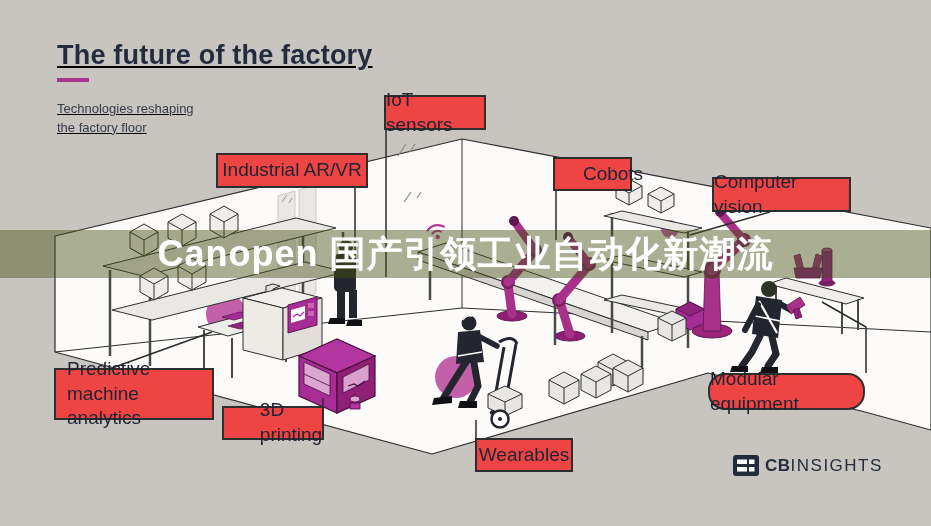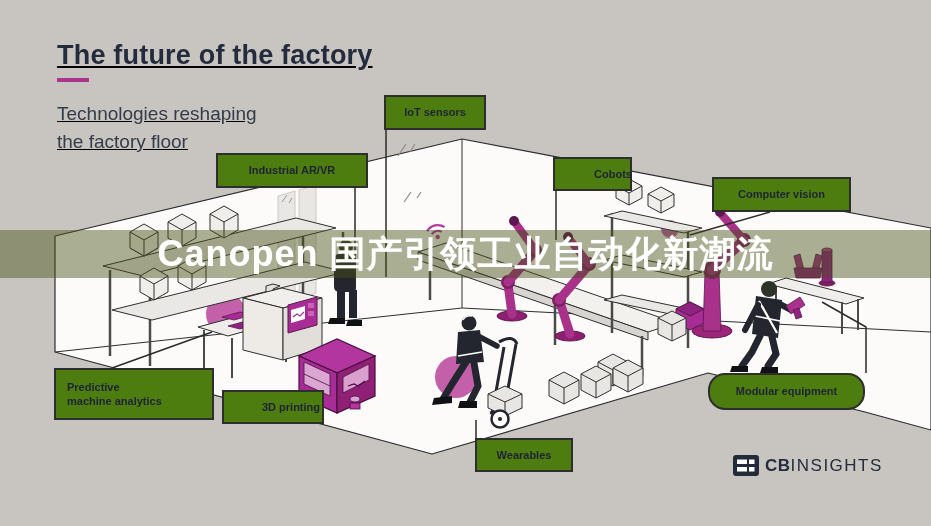--- a/index.html
+++ b/index.html
@@ -3,37 +3,37 @@
 <meta charset="utf-8">
 <style>
   html,body{margin:0;padding:0;background:#9a9894;}
   #stage{position:relative;width:931px;height:526px;background:#c8c5c1;overflow:hidden;
          font-family:"Liberation Sans","DejaVu Sans",sans-serif;}
   #scene{position:absolute;left:0;top:0;}
   
   .hdr{position:absolute;left:57px;top:40px;z-index:3;text-decoration:underline;}
   .hdr h1{margin:0;font-size:27px;font-weight:bold;color:#232b3d;letter-spacing:.2px;}
   .hdr .rule{width:32px;height:4px;background:#a8368f;margin-top:7px;}
-  .hdr .sub{margin-top:18px;font-size:19px;line-height:1.45;color:#343b49;white-space:pre-line;}
+  .hdr .sub{margin-top:18px;font-size:13px;line-height:1.45;color:#343b49;white-space:pre-line;}
   
   .banner{position:absolute;left:0;top:230px;width:931px;height:48px;
           background:rgba(72,80,22,0.45);z-index:2;display:flex;align-items:center;justify-content:center;}
   .banner span{color:#ffffff;font-size:36px;font-weight:bold;letter-spacing:1px;white-space:nowrap;
                text-shadow:0 0 1px rgba(255,255,255,.4);}
   
-  .lbl{position:absolute;z-index:4;background:#4d7c0f;border:2px solid #2e2e2e;
-       color:#1e2433;font-weight:bold;font-size:11px;display:flex;align-items:center;
+  .lbl{position:absolute;z-index:4;background:#ef4444;border:2px solid #2e2e2e;
+       color:#1e2433;font-weight:normal;font-size:19px;display:flex;align-items:center;
        justify-content:center;box-sizing:border-box;line-height:1.3;}
   .lbl.left{justify-content:flex-start;padding-left:11px;text-align:left;white-space:pre-line;}
   #lbl-iot{left:384px;top:95px;width:102px;height:35px;}
   #lbl-arvr{left:216px;top:153px;width:152px;height:35px;}
   #lbl-cobots{left:553px;top:157px;width:79px;height:34px;padding-left:41px;}
   #lbl-cv{left:712px;top:177px;width:139px;height:35px;}
   #lbl-pred{left:54px;top:368px;width:160px;height:52px;}
-  #lbl-3dp{left:222px;top:390px;width:102px;height:34px;padding-left:36px;}
+  #lbl-3dp{left:222px;top:406px;width:102px;height:34px;padding-left:36px;}
   #lbl-wear{left:475px;top:438px;width:98px;height:34px;}
   #lbl-mod{left:708px;top:373px;width:157px;height:37px;border-radius:17px;}
   
   .logo{position:absolute;left:733px;top:455px;z-index:3;display:flex;align-items:flex-end;gap:6px;}
   .logo .txt{font-size:17px;color:#252c3c;letter-spacing:.5px;}
   .logo .txt b{font-weight:bold;}
   .logo .txt .lt{font-weight:normal;letter-spacing:1.5px;}
 </style>
 </head>
 <body>

